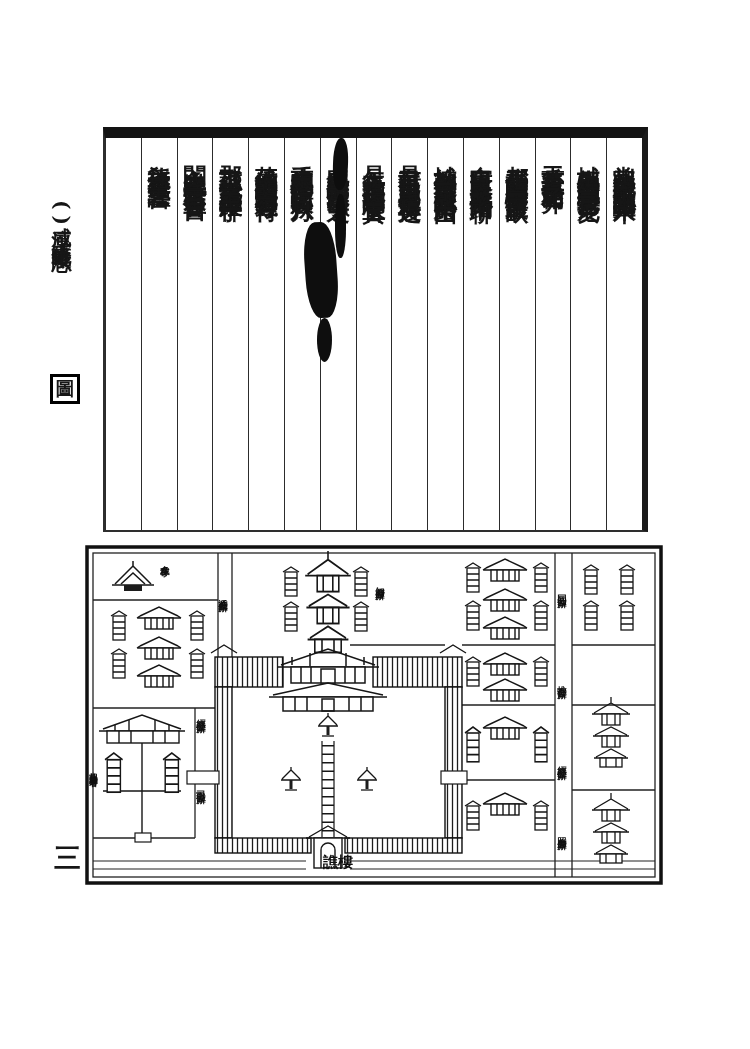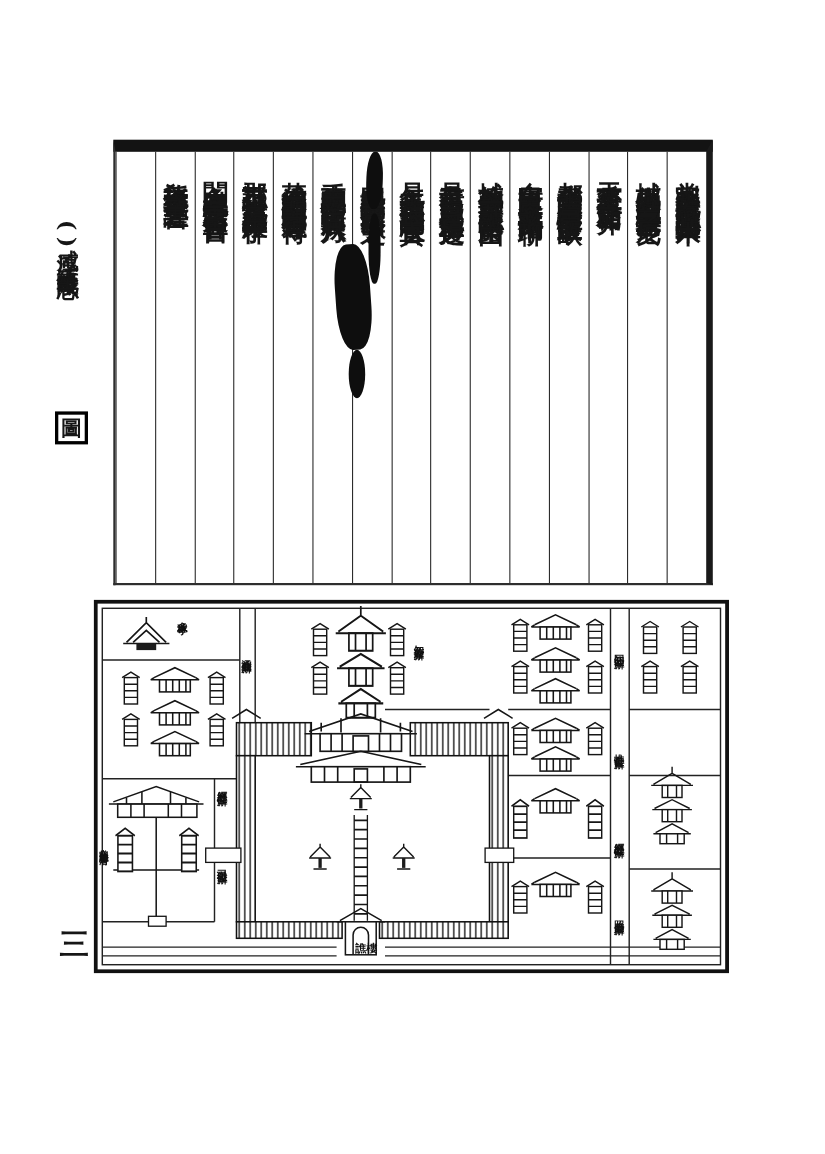--- a/index.html
+++ b/index.html
@@ -47,21 +47,21 @@
     position:absolute;left:54px;top:840px;font-size:27px;font-weight:700;
   }
   
   #map-block{position:absolute;left:85px;top:545px;width:578px;height:340px;background:#fff;}
   #map-block svg{position:absolute;left:0;top:0;}
   .map-label{
     position:absolute;writing-mode:vertical-rl;
     font-size:9.5px;line-height:13px;letter-spacing:1px;font-weight:700;
     color:#101010;white-space:nowrap;
   }
-  .map-label.h{writing-mode:horizontal-tb;font-size:10px;letter-spacing:0;}
+  .map-label.h{writing-mode:horizontal-tb;font-size:15px;letter-spacing:0;}
 </style>
 </head>
 <body>
 
 <div id="preface-block">
   <div class="cols">
     <div class="col">常州郡號毗陵舊有誌以識山川草木</div>
     <div class="col">城郭人物田土賦納之事至元乙亥厄</div>
     <div class="col">于兵燹人書俱亡延祐乙卯</div>
     <div class="col">都省平章張閭公馳驛經量田土履畝</div>

